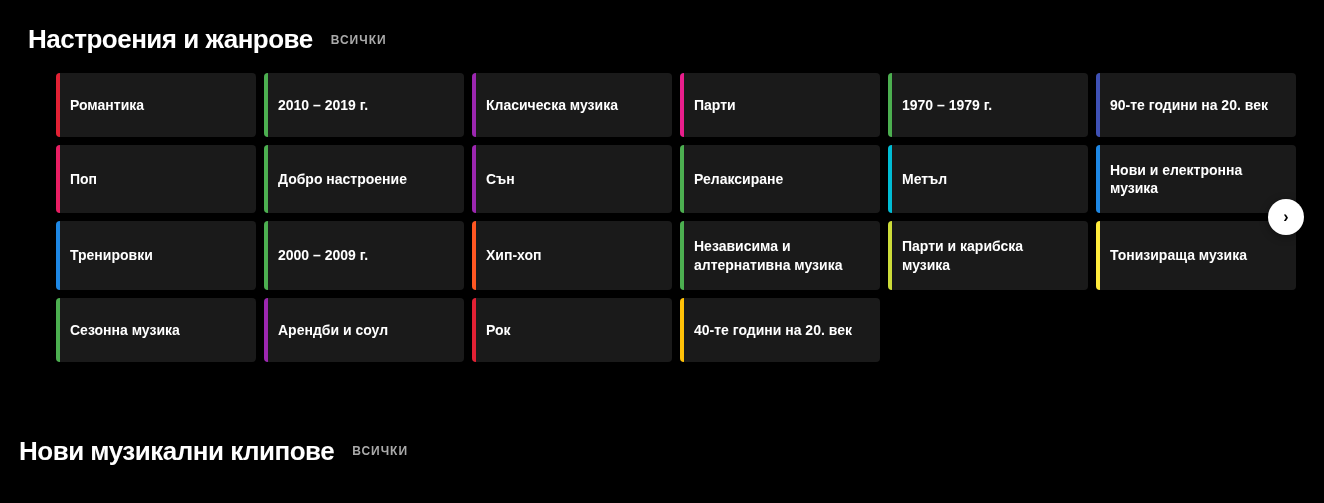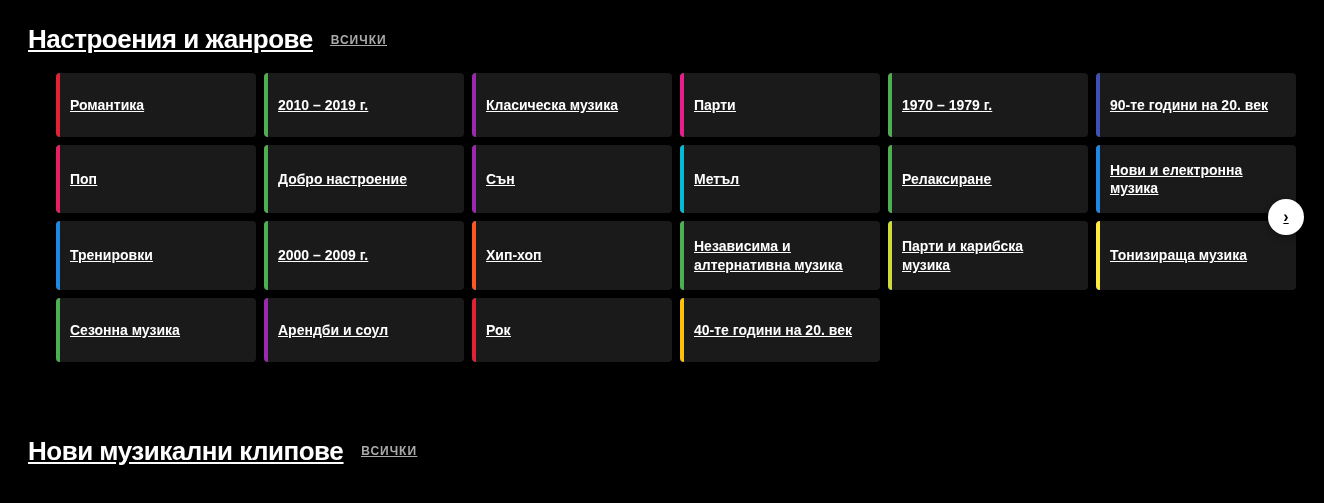--- a/index.html
+++ b/index.html
@@ -1,15 +1,15 @@
 <!DOCTYPE html>
 <html><head>
   <meta charset="utf-8">
   <style>
-    * { margin: 0; padding: 0; box-sizing: border-box; text-decoration: underline; }
+    * { margin: 0; padding: 0; box-sizing: border-box; }
     body {
       background: #000;
       color: #fff;
       font-family: 'Arial', sans-serif;
       min-height: 503px;
       overflow-x: hidden;
     }
 
     .section {
       padding: 24px 28px 20px 28px;
@@ -103,21 +103,21 @@
       justify-content: center;
       cursor: pointer;
       z-index: 10;
       color: #000;
       font-size: 16px;
       font-weight: bold;
       box-shadow: 0 2px 8px rgba(0,0,0,0.4);
     }
 
     .second-section {
-      padding: 24px 28px 0 28px;
+      padding: 24px 28px 0 19px;
     }
 
     .divider-space {
       height: 30px;
     }
   </style>
 </head>
 <body>
 
 <div class="section">
@@ -129,22 +129,22 @@
     <div class="genre-grid" id="genre-grid">
     <div class="genre-card red">Романтика</div>
         <div class="genre-card green">2010 – 2019 г.</div>
         <div class="genre-card purple">Класическа музика</div>
         <div class="genre-card pink">Парти</div>
         <div class="genre-card green">1970 – 1979 г.</div>
         <div class="genre-card indigo">90-те години на 20. век</div>
         <div class="genre-card magenta">Поп</div>
         <div class="genre-card green">Добро настроение</div>
         <div class="genre-card purple">Сън</div>
+        <div class="genre-card green">Релаксиране</div>
         <div class="genre-card cyan">Метъл</div>
-        <div class="genre-card green">Релаксиране</div>
         <div class="genre-card blue">Нови и електронна музика</div>
         <div class="genre-card blue">Тренировки</div>
         <div class="genre-card green">2000 – 2009 г.</div>
         <div class="genre-card orange">Хип-хоп</div>
         <div class="genre-card green">Независима и алтернативна музика</div>
         <div class="genre-card lime">Парти и карибска музика</div>
         <div class="genre-card yellow">Тонизираща музика</div>
         <div class="genre-card green">Сезонна музика</div>
         <div class="genre-card purple">Арендби и соул</div>
         <div class="genre-card red">Рок</div>

